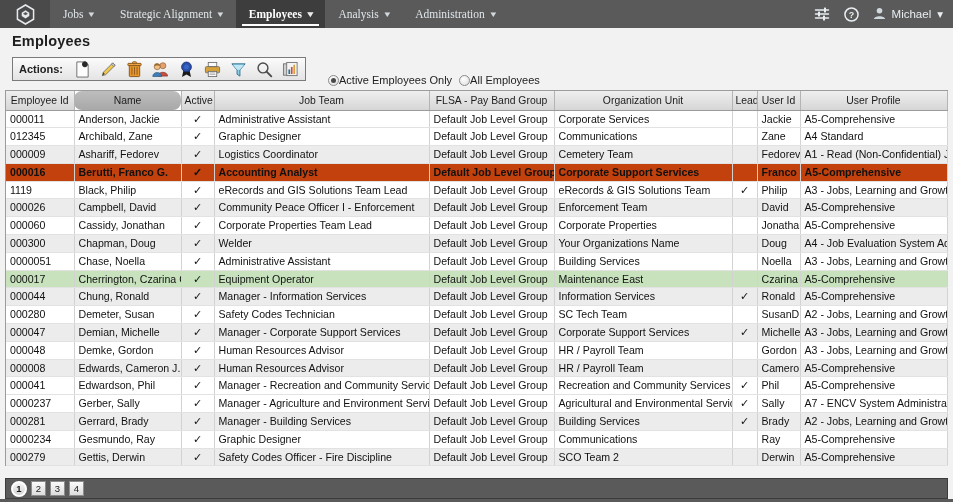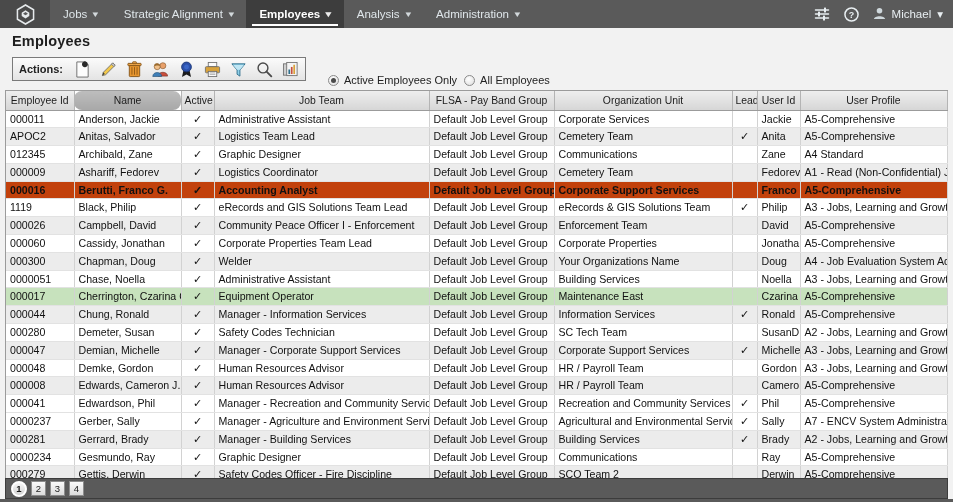--- a/index.html
+++ b/index.html
@@ -36,20 +36,21 @@
   }
   .nav-items { display: flex; align-items: stretch; }
   .nav-item {
     display: flex; align-items: center;
     padding: 0 13px;
     color: #dfe6ea;
     font-size: 11.5px;
     white-space: nowrap;
     cursor: pointer;
     position: relative;
+    font-family: Liberation Serif, serif;
   }
   .nav-item .caret {
     margin-left: 6px;
     font-size: 9px;
     opacity: .9;
     transform: scaleX(1.25);
   }
   .nav-item.active {
     background: #3d3d3d;
     color: #ffffff;
@@ -107,21 +108,21 @@
   .act-ico {
     width: 22px; height: 20px;
     display: flex; align-items: center; justify-content: center;
     cursor: pointer;
   }
   .radios {
     display: flex; align-items: center;
     margin-left: 22px; gap: 7px;
     font-size: 11px; color: #222;
   }
-  .radio-item { display: flex; align-items: center; gap: 5px; cursor: pointer; margin-top: 22px; }
+  .radio-item { display: flex; align-items: center; cursor: pointer; margin-top: 22px; }
   .rad {
     width: 11px; height: 11px; border-radius: 50%;
     border: 1px solid #8a8a8a;
     background: radial-gradient(circle at 40% 35%, #ffffff, #dcdcdc);
     display: flex; align-items: center; justify-content: center;
   }
   .rad.on::after {
     content: ""; width: 5px; height: 5px; border-radius: 50%;
     background: #4a4a4a;
   }
@@ -414,31 +415,20 @@
             <td>000011</td>
             <td>Anderson, Jackie</td>
             <td class="c-center"><span class="chk">✓</span></td>
             <td>Administrative Assistant</td>
             <td>Default Job Level Group</td>
             <td>Corporate Services</td>
             <td class="c-center"></td>
             <td>Jackie</td>
             <td>A5-Comprehensive</td>
           </tr>
-          <tr class="r-even">
-            <td>APOC2</td>
-            <td>Anitas, Salvador</td>
-            <td class="c-center"><span class="chk">✓</span></td>
-            <td>Logistics Team Lead</td>
-            <td>Default Job Level Group</td>
-            <td>Cemetery Team</td>
-            <td class="c-center"><span class="chk">✓</span></td>
-            <td>Anita</td>
-            <td>A5-Comprehensive</td>
-          </tr>
           <tr class="r-odd">
             <td>012345</td>
             <td>Archibald, Zane</td>
             <td class="c-center"><span class="chk">✓</span></td>
             <td>Graphic Designer</td>
             <td>Default Job Level Group</td>
             <td>Communications</td>
             <td class="c-center"></td>
             <td>Zane</td>
             <td>A4 Standard</td>

